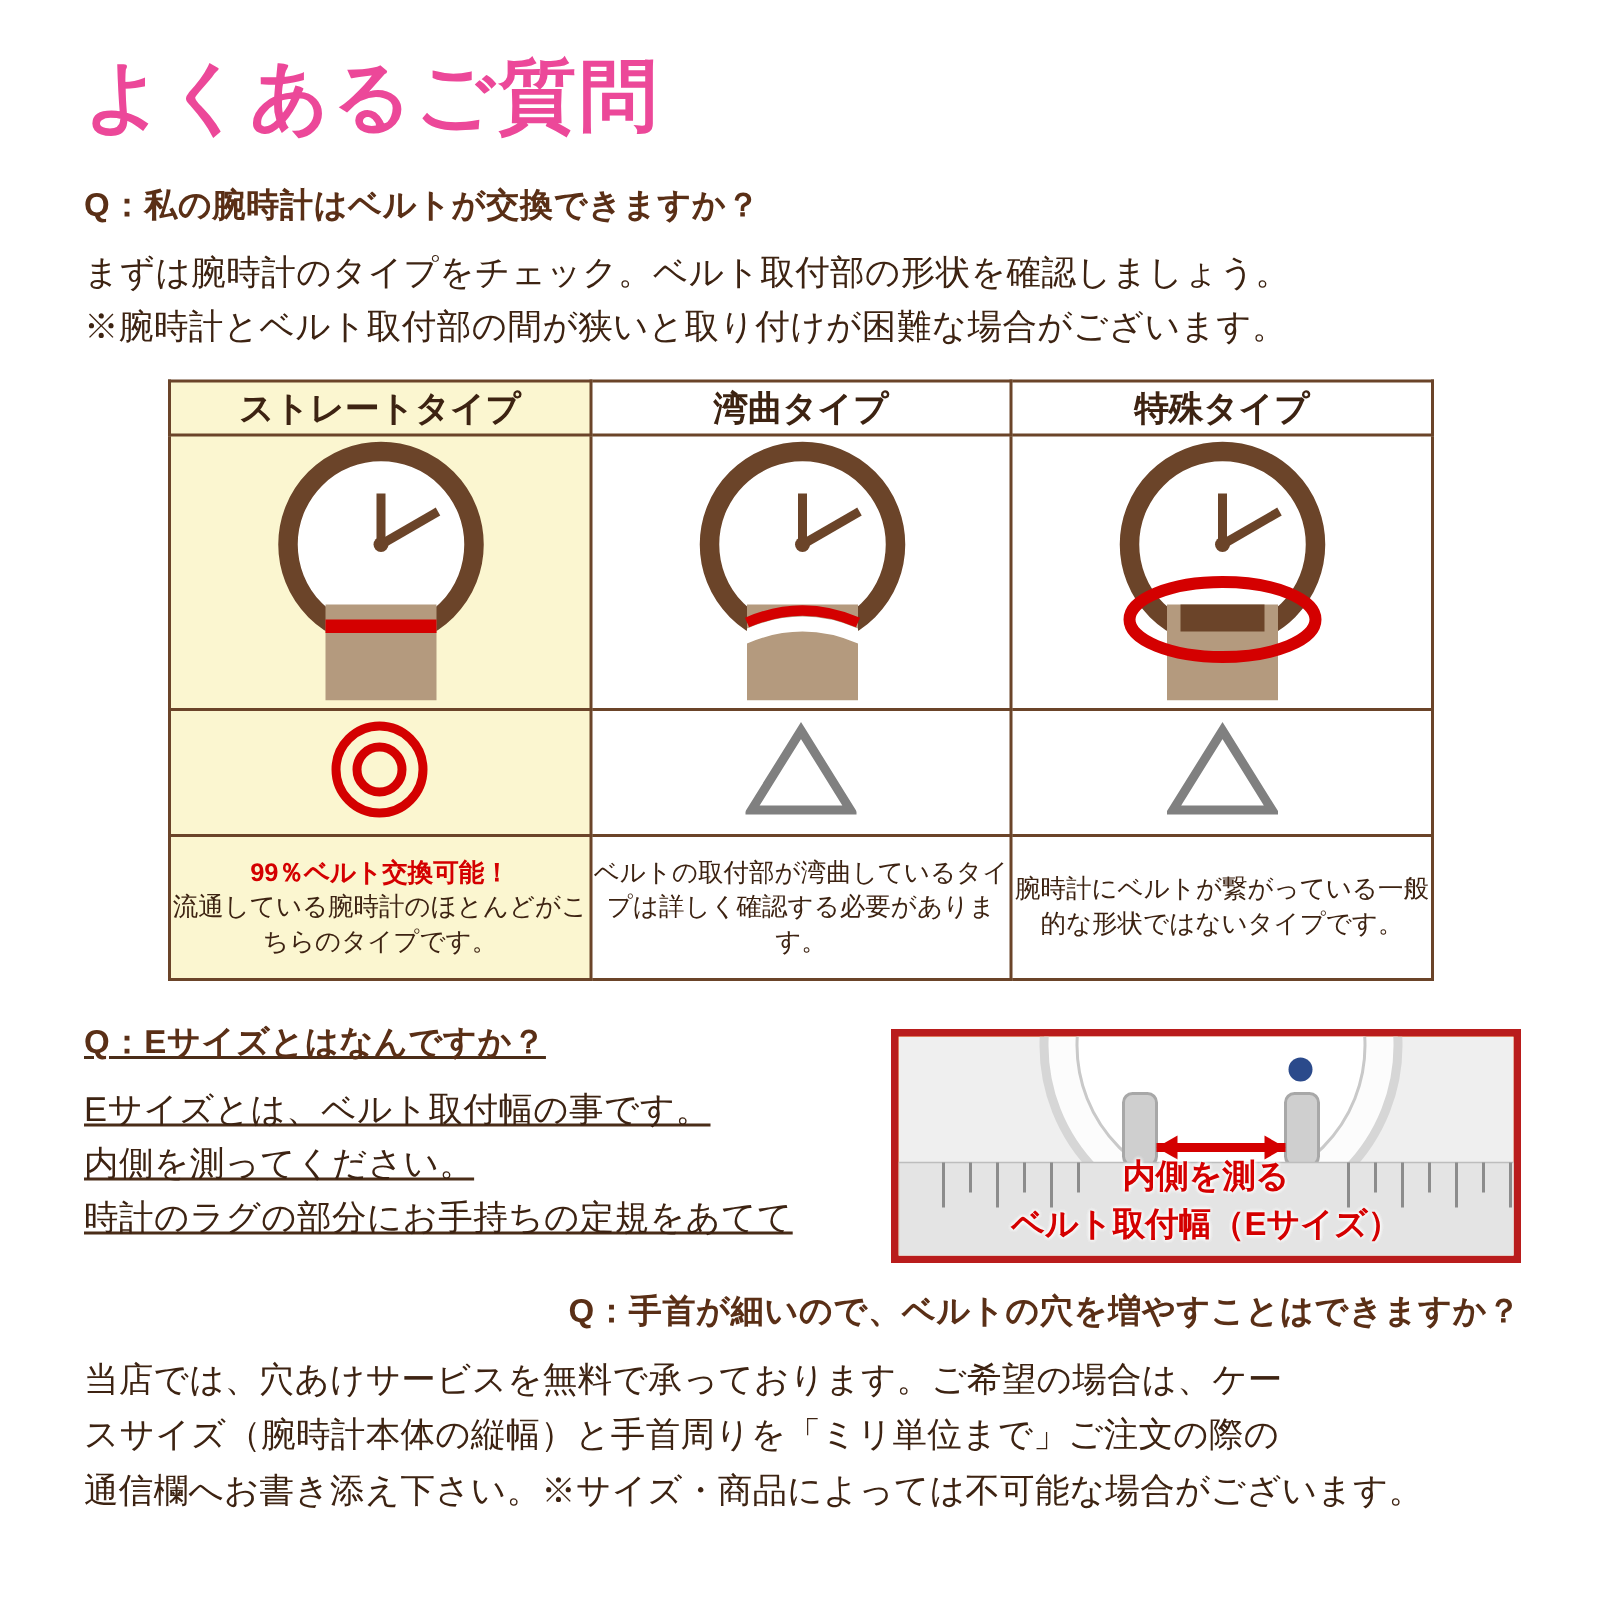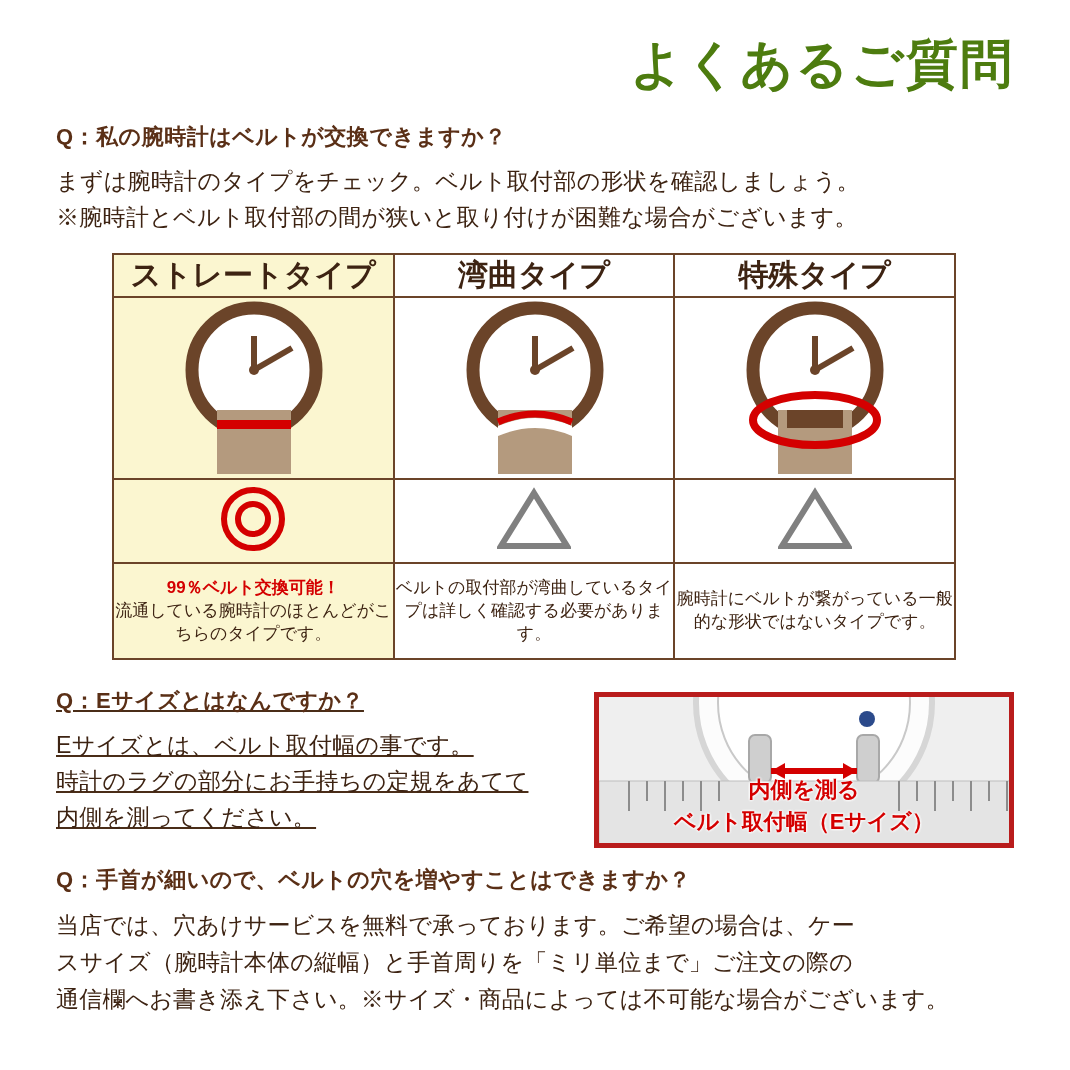--- a/index.html
+++ b/index.html
@@ -7,25 +7,25 @@
   body {
     width:1070px; height:1070px;
     background:#ffffff;
     font-family:"Liberation Sans", sans-serif;
     color:#4a2d18;
     overflow:hidden;
   }
   .page { position:relative; width:1070px; height:1070px; padding:0 56px; }
 
   .main-title {
-    text-align:right;
+    text-align:left;
     font-size:52px;
     font-weight:bold;
     letter-spacing:2px;
-    color:#4d7c0f;
+    color:#ec4899;
     margin:30px 0 22px 0;
   }
 
   .q-head {
     font-size:22px;
     font-weight:bold;
     color:#5a2f16;
     letter-spacing:0.5px;
     margin:0 0 12px 0;
   }
@@ -44,21 +44,21 @@
     margin:6px 0 0 56px;
     table-layout:fixed;
   }
   .tbl td {
     border:2px solid #6b4429;
     padding:0;
     vertical-align:middle;
     text-align:center;
   }
   .col-hl { background:#fbf6d0; }
-  .hdr { height:36px; font-size:30px; font-weight:bold; color:#3d2312; }
+  .hdr { height:36px; font-size:23px; font-weight:bold; color:#3d2312; }
   .imgcell { height:178px; }
   .markcell { height:84px; }
   .txtcell { height:96px; text-align:left; padding:8px 12px; font-size:17px; line-height:1.35; color:#3d2312; }
   .red { color:#d40000; font-weight:bold; }
 
   
   .two-col { display:flex; gap:18px; align-items:flex-start; margin-top:26px;text-decoration:underline; }
   .left-col { flex:0 0 520px; }
   .photo {
     width:430px; height:156px;
@@ -165,22 +165,22 @@
       </td>
     </tr>
   </tbody>
     </table>
 
   <div class="two-col">
     <div class="left-col">
       <div class="q-head">Q：Eサイズとはなんですか？</div>
       <div class="q-body">
         <div>Eサイズとは、ベルト取付幅の事です。</div>
+        <div>内側を測ってください。</div>
         <div>時計のラグの部分にお手持ちの定規をあてて</div>
-        <div>内側を測ってください。</div>
       </div>
     </div>
     <div class="photo">
       <svg width="430" height="178" viewBox="0 0 430 178">
         <rect x="0" y="0" width="430" height="178" fill="#efefef"></rect>
         <circle cx="215" cy="6" r="118" fill="#fcfcfc" stroke="#d6d6d6" stroke-width="6"></circle>
         <circle cx="215" cy="6" r="96" fill="#ffffff" stroke="#c9c9c9" stroke-width="2"></circle>
         <circle cx="268" cy="22" r="8" fill="#2b4a8b"></circle>
         <rect x="150" y="38" width="22" height="48" rx="6" fill="#cfcfcf" stroke="#a8a8a8" stroke-width="2"></rect>
         <rect x="258" y="38" width="22" height="48" rx="6" fill="#cfcfcf" stroke="#a8a8a8" stroke-width="2"></rect>
@@ -202,20 +202,20 @@
         </g>
         <line x1="172" y1="74" x2="258" y2="74" stroke="#d40000" stroke-width="6"></line>
         <polygon points="172,74 186,66 186,82" fill="#d40000"></polygon>
         <polygon points="258,74 244,66 244,82" fill="#d40000"></polygon>
       </svg>
       <div class="photo-cap1">内側を測る</div>
       <div class="photo-cap2">ベルト取付幅（Eサイズ）</div>
     </div>
   </div>
 
-  <div class="q-head" style="margin-top:12px;">Q：手首が細いので、ベルトの穴を増やすことはできますか？</div>
+  <div class="q-head" style="margin-top:12px;text-align:right;">Q：手首が細いので、ベルトの穴を増やすことはできますか？</div>
   <div class="last-body">
     <div>当店では、穴あけサービスを無料で承っております。ご希望の場合は、ケー</div>
     <div>スサイズ（腕時計本体の縦幅）と手首周りを「ミリ単位まで」ご注文の際の</div>
     <div>通信欄へお書き添え下さい。※サイズ・商品によっては不可能な場合がございます。</div>
   </div>
 
 </div>
 
 </body></html>

